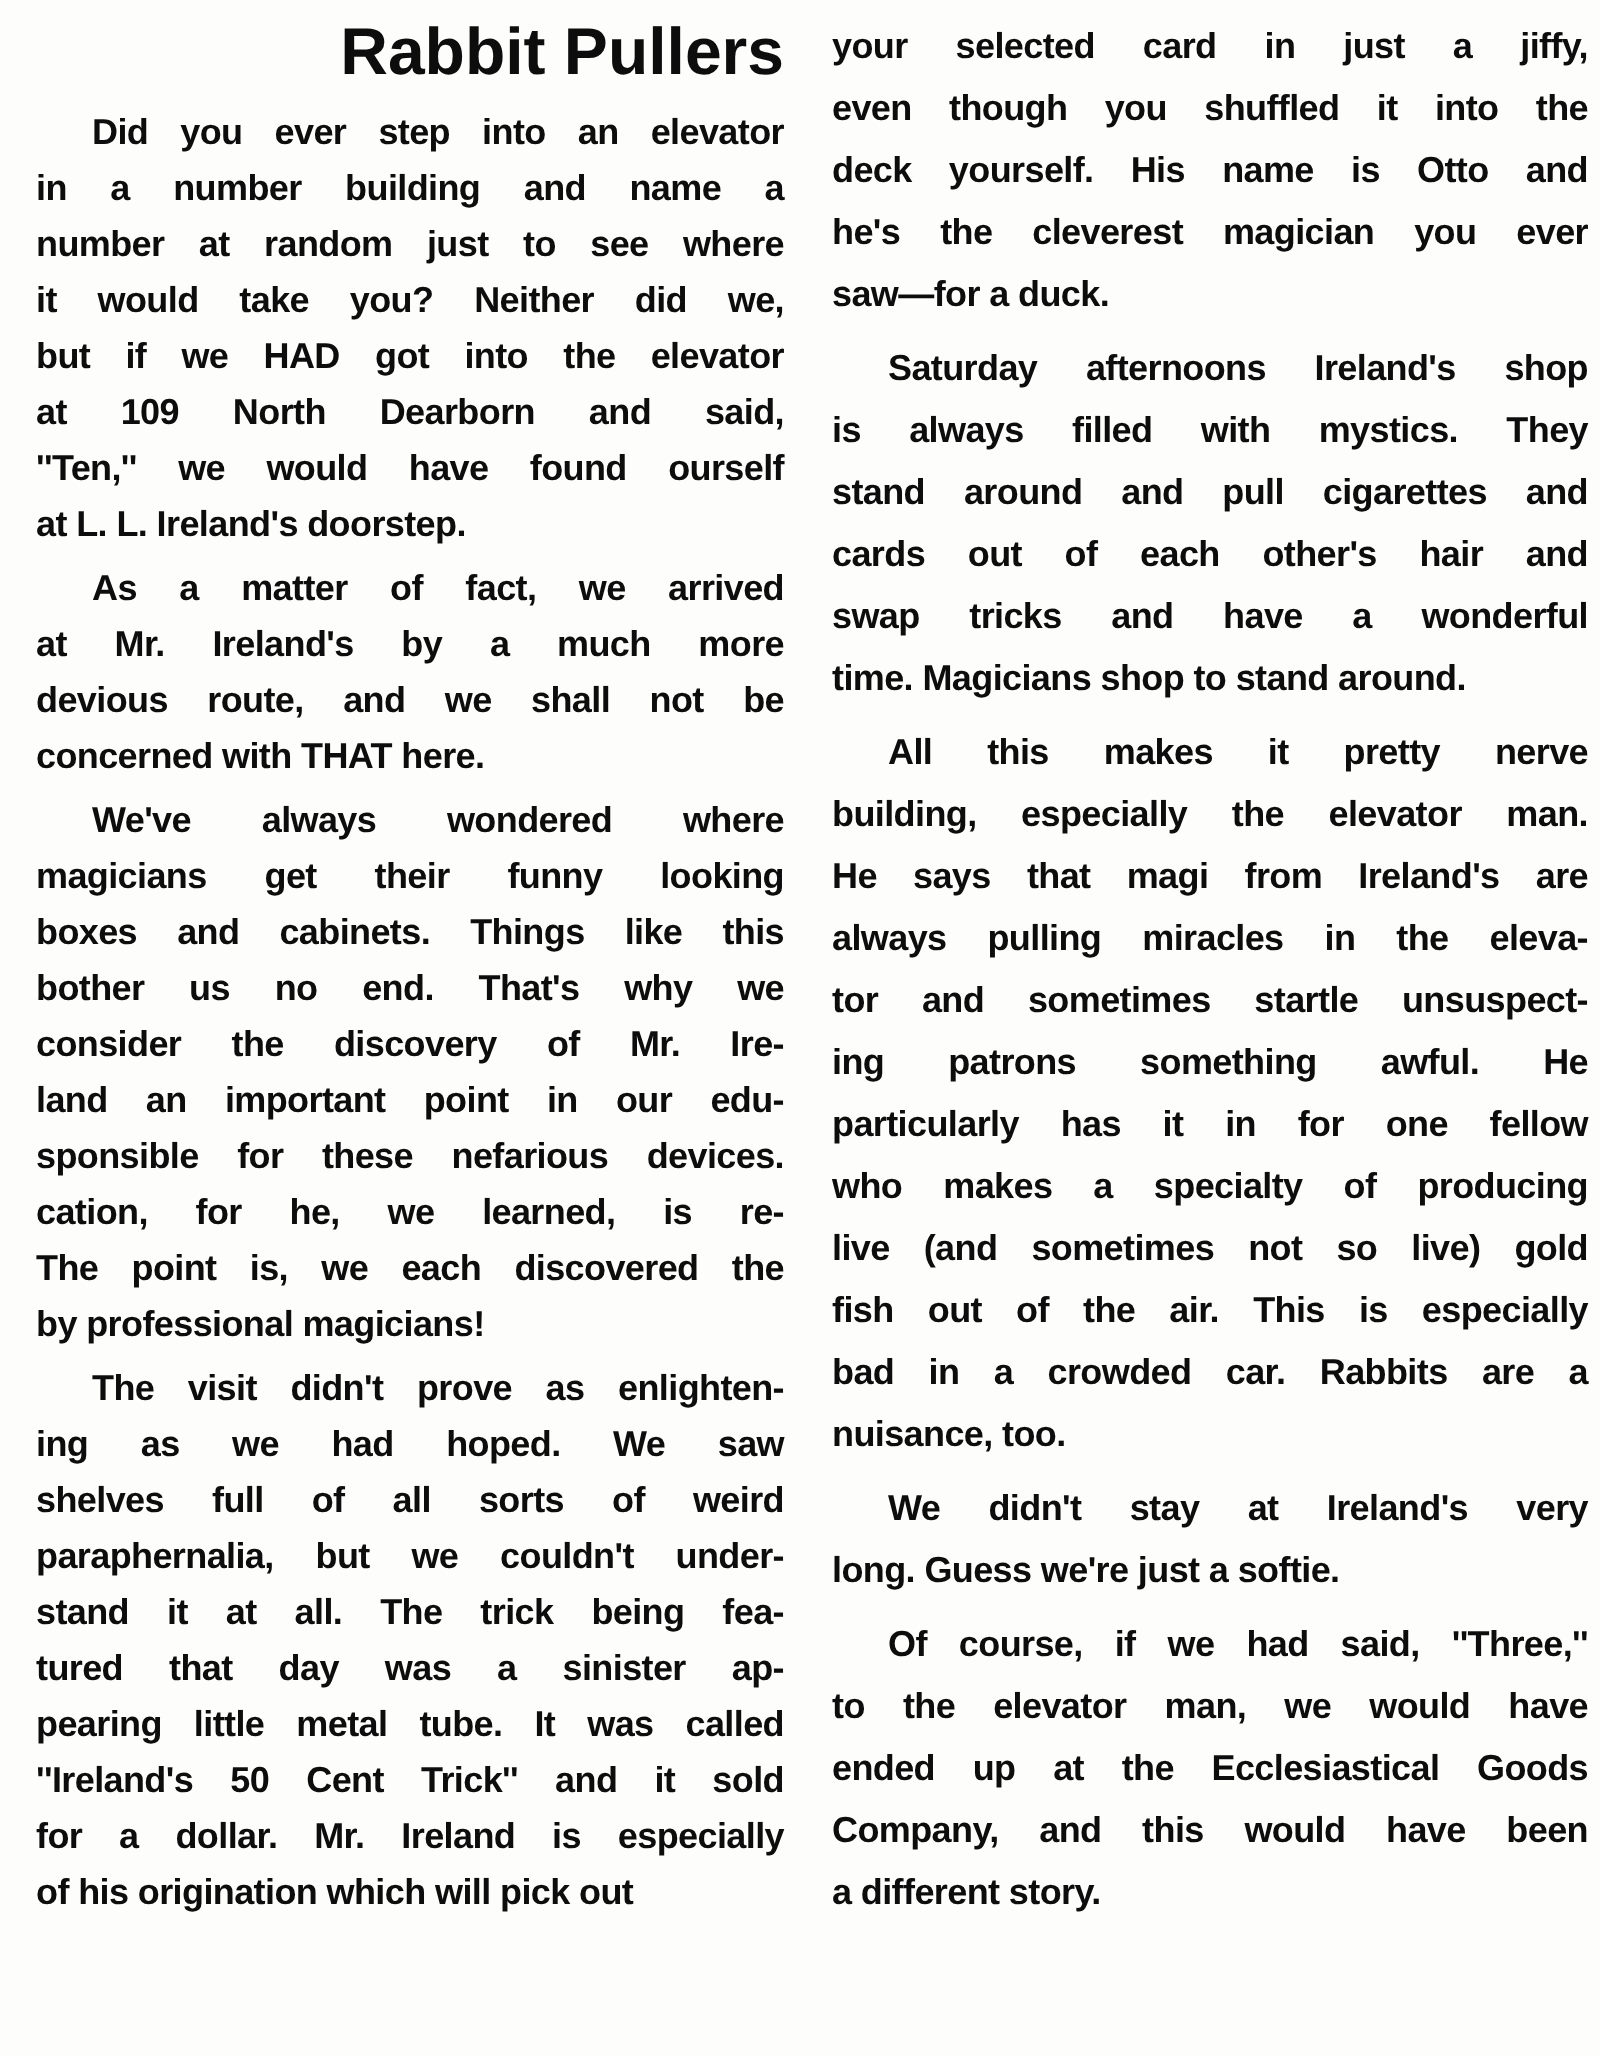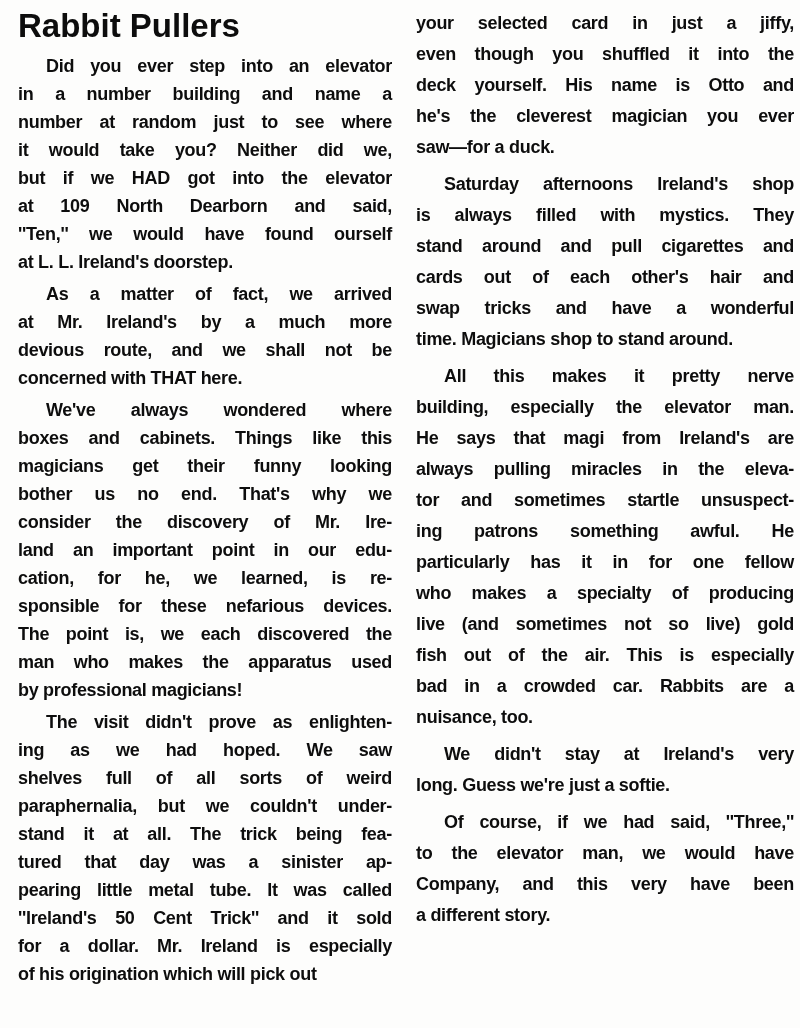--- a/index.html
+++ b/index.html
@@ -23,20 +23,21 @@
     display: grid;
     grid-template-columns: 374px 378px;
     column-gap: 24px;
   }
   .article-title {
     margin: 0 0 6px 0;
     font-size: 33px;
     line-height: 40px;
     letter-spacing: 0px;
     font-weight: bold;
+    text-align: right;
   }
   .col {
     font-size: 18px;
     letter-spacing: -0.3px;
   }
   .col-left  { line-height: 28px; }
   .col-right { line-height: 31px; padding-top: 2px; }
   .para { margin: 0 0 4px 0; }
   .col-right .para { margin-bottom: 6px; }
   .ln {
@@ -69,29 +70,28 @@
             <div class="ln end">at L. L. Ireland's doorstep.</div>
           </div>
           <div class="para">
             <div class="ln first-indent">As a matter of fact, we arrived</div>
             <div class="ln">at Mr. Ireland's by a much more</div>
             <div class="ln">devious route, and we shall not be</div>
             <div class="ln end">concerned with THAT here.</div>
           </div>
           <div class="para">
             <div class="ln first-indent">We've always wondered where</div>
+            <div class="ln">magicians get their funny looking</div>
             <div class="ln">boxes and cabinets. Things like this</div>
-            <div class="ln">magicians get their funny looking</div>
             <div class="ln">bother us no end. That's why we</div>
             <div class="ln">consider the discovery of Mr. Ire-</div>
             <div class="ln">land an important point in our edu-</div>
+            <div class="ln">sponsible for these nefarious devices.</div>
             <div class="ln">cation, for he, we learned, is re-</div>
-            <div class="ln">sponsible for these nefarious devices.</div>
             <div class="ln">The point is, we each discovered the</div>
-            <div class="ln">man who makes the apparatus used</div>
             <div class="ln end">by professional magicians!</div>
           </div>
           <div class="para">
             <div class="ln first-indent">The visit didn't prove as enlighten-</div>
             <div class="ln">ing as we had hoped. We saw</div>
             <div class="ln">shelves full of all sorts of weird</div>
             <div class="ln">paraphernalia, but we couldn't under-</div>
             <div class="ln">stand it at all. The trick being fea-</div>
             <div class="ln">tured that day was a sinister ap-</div>
             <div class="ln">pearing little metal tube. It was called</div>
@@ -132,19 +132,20 @@
             <div class="ln">bad in a crowded car. Rabbits are a</div>
             <div class="ln end">nuisance, too.</div>
           </div>
           <div class="para">
             <div class="ln first-indent">We didn't stay at Ireland's very</div>
             <div class="ln end">long. Guess we're just a softie.</div>
           </div>
           <div class="para">
             <div class="ln first-indent">Of course, if we had said, ''Three,''</div>
             <div class="ln">to the elevator man, we would have</div>
-            <div class="ln">Company, and this very have been</div>
+            <div class="ln">ended up at the Ecclesiastical Goods</div>
+            <div class="ln">Company, and this would have been</div>
             <div class="ln end">a different story.</div>
           </div>
         </div>
     </div>
   </div>
 </div>
 
 </body></html>

